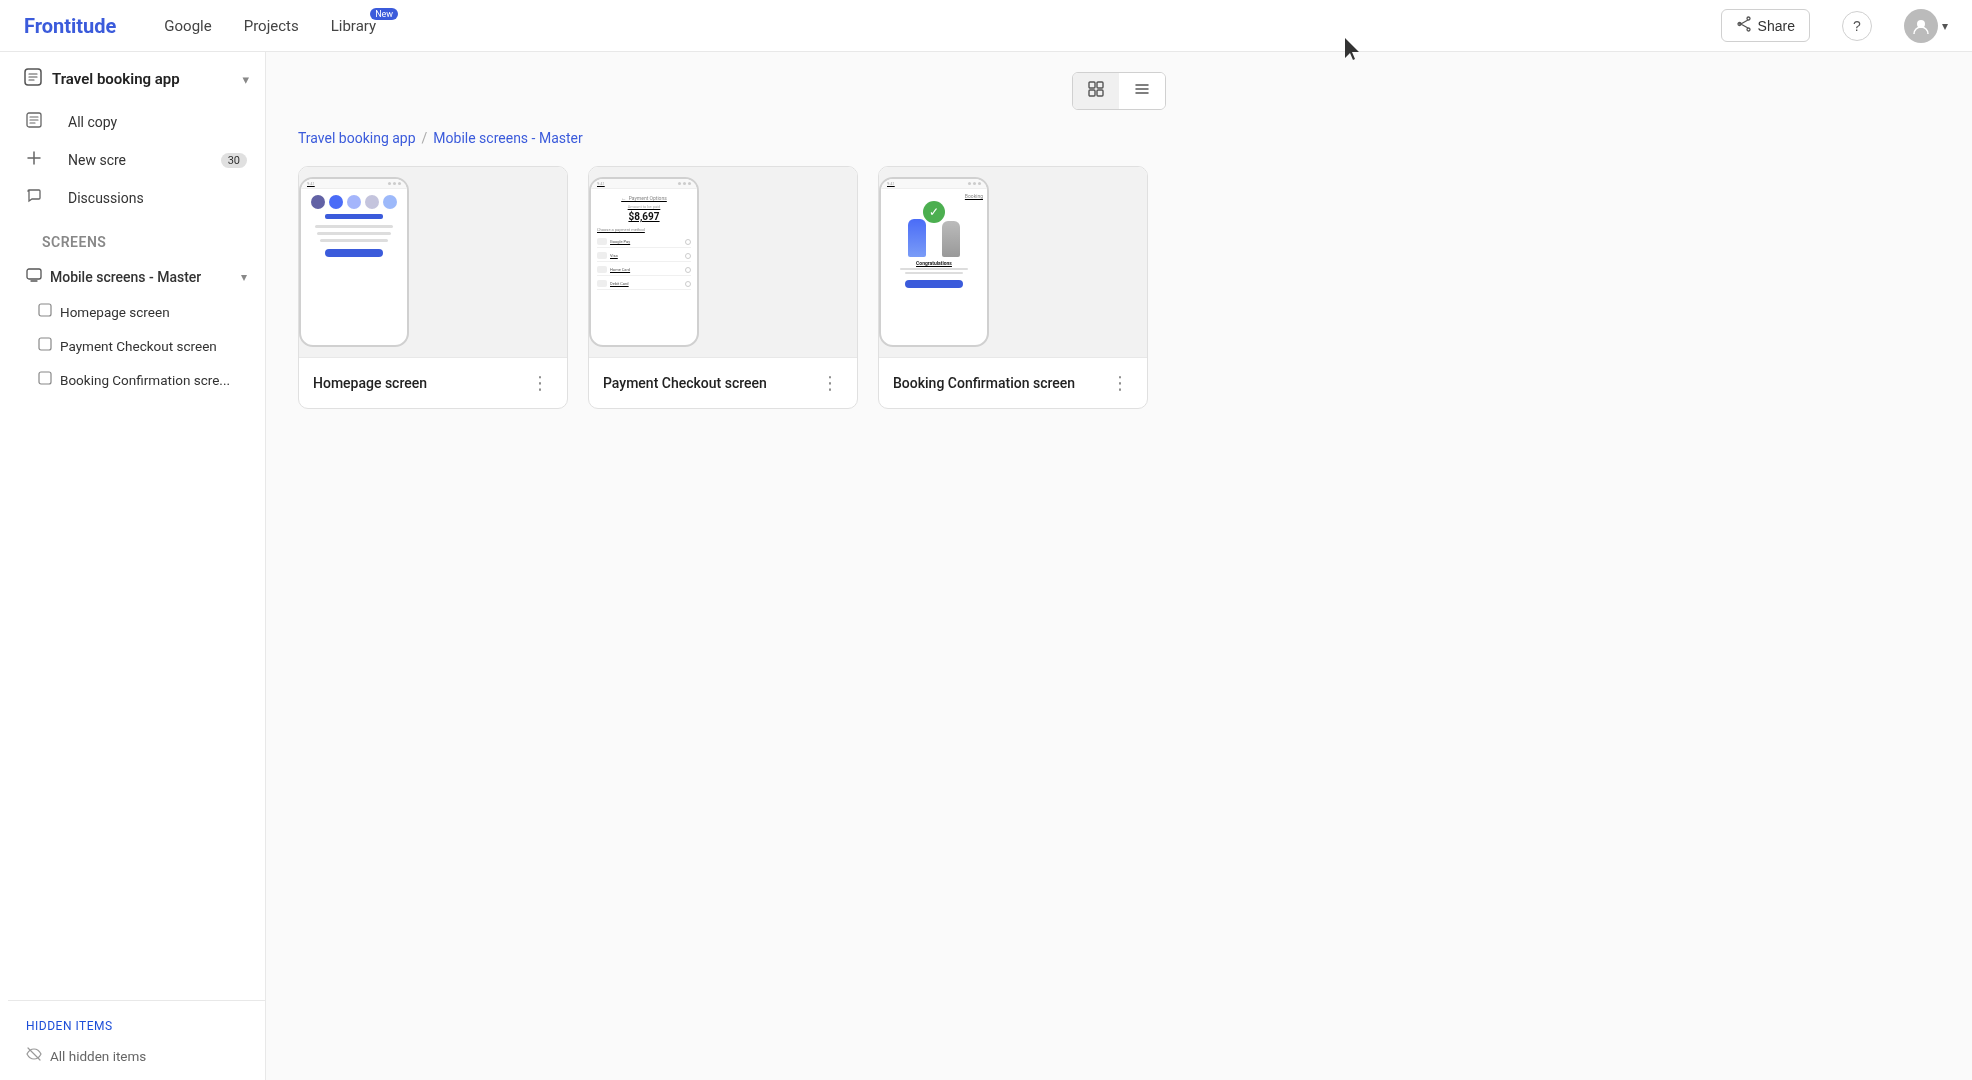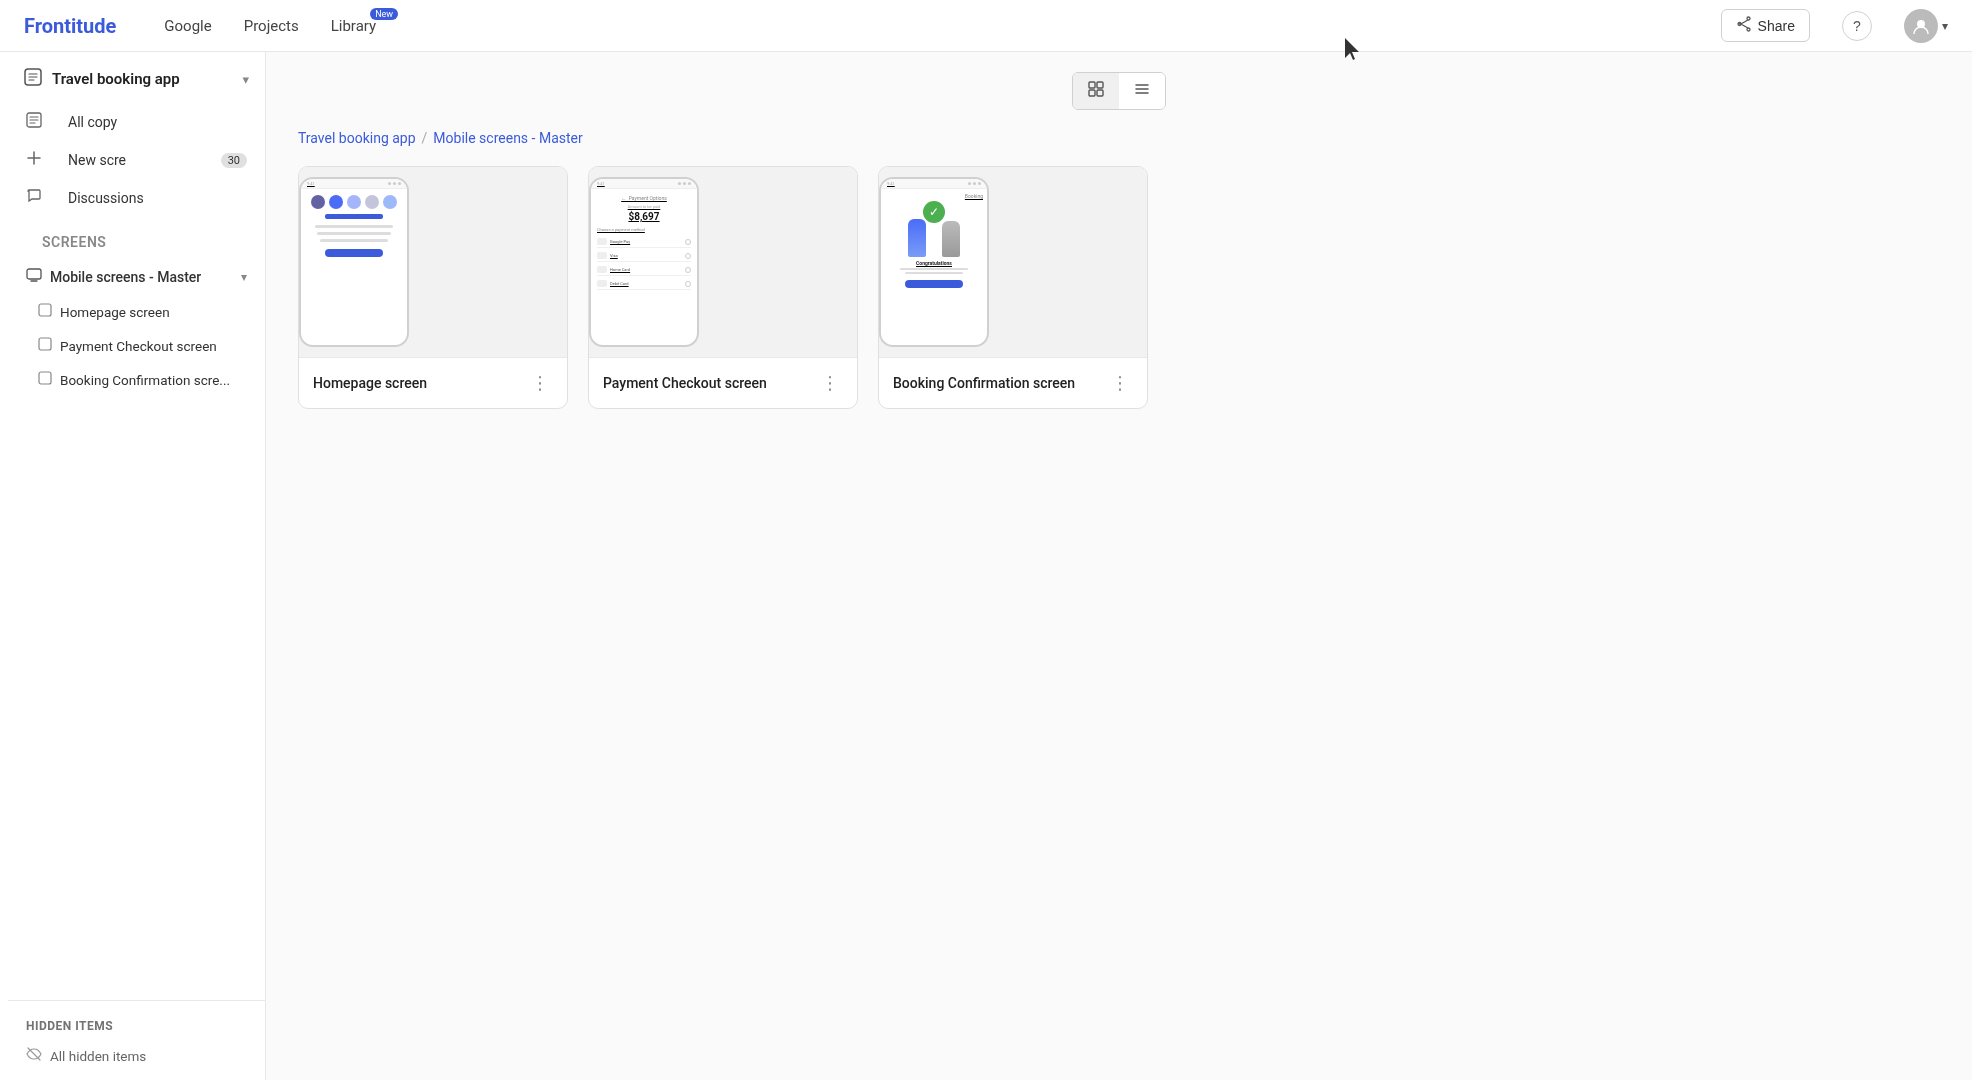--- a/index.html
+++ b/index.html
@@ -182,22 +182,22 @@
     .screen-icon { font-size: 15px; color: #666; }
 
     .sidebar-hidden {
       margin-top: auto;
       padding: 12px 8px 8px 8px;
       border-top: 1px solid #e8e8e8;
     }
     .sidebar-hidden-title {
       padding: 6px 10px;
       font-size: 12px;
-      font-weight: 700;
-      color: #737373;
+      font-weight: 400;
+      color: #1d4ed8;
       text-transform: uppercase;
       letter-spacing: 0.5px;
     }
     .sidebar-hidden-item {
       display: flex;
       align-items: center;
       gap: 8px;
       padding: 7px 10px;
       border-radius: 6px;
       cursor: pointer;

